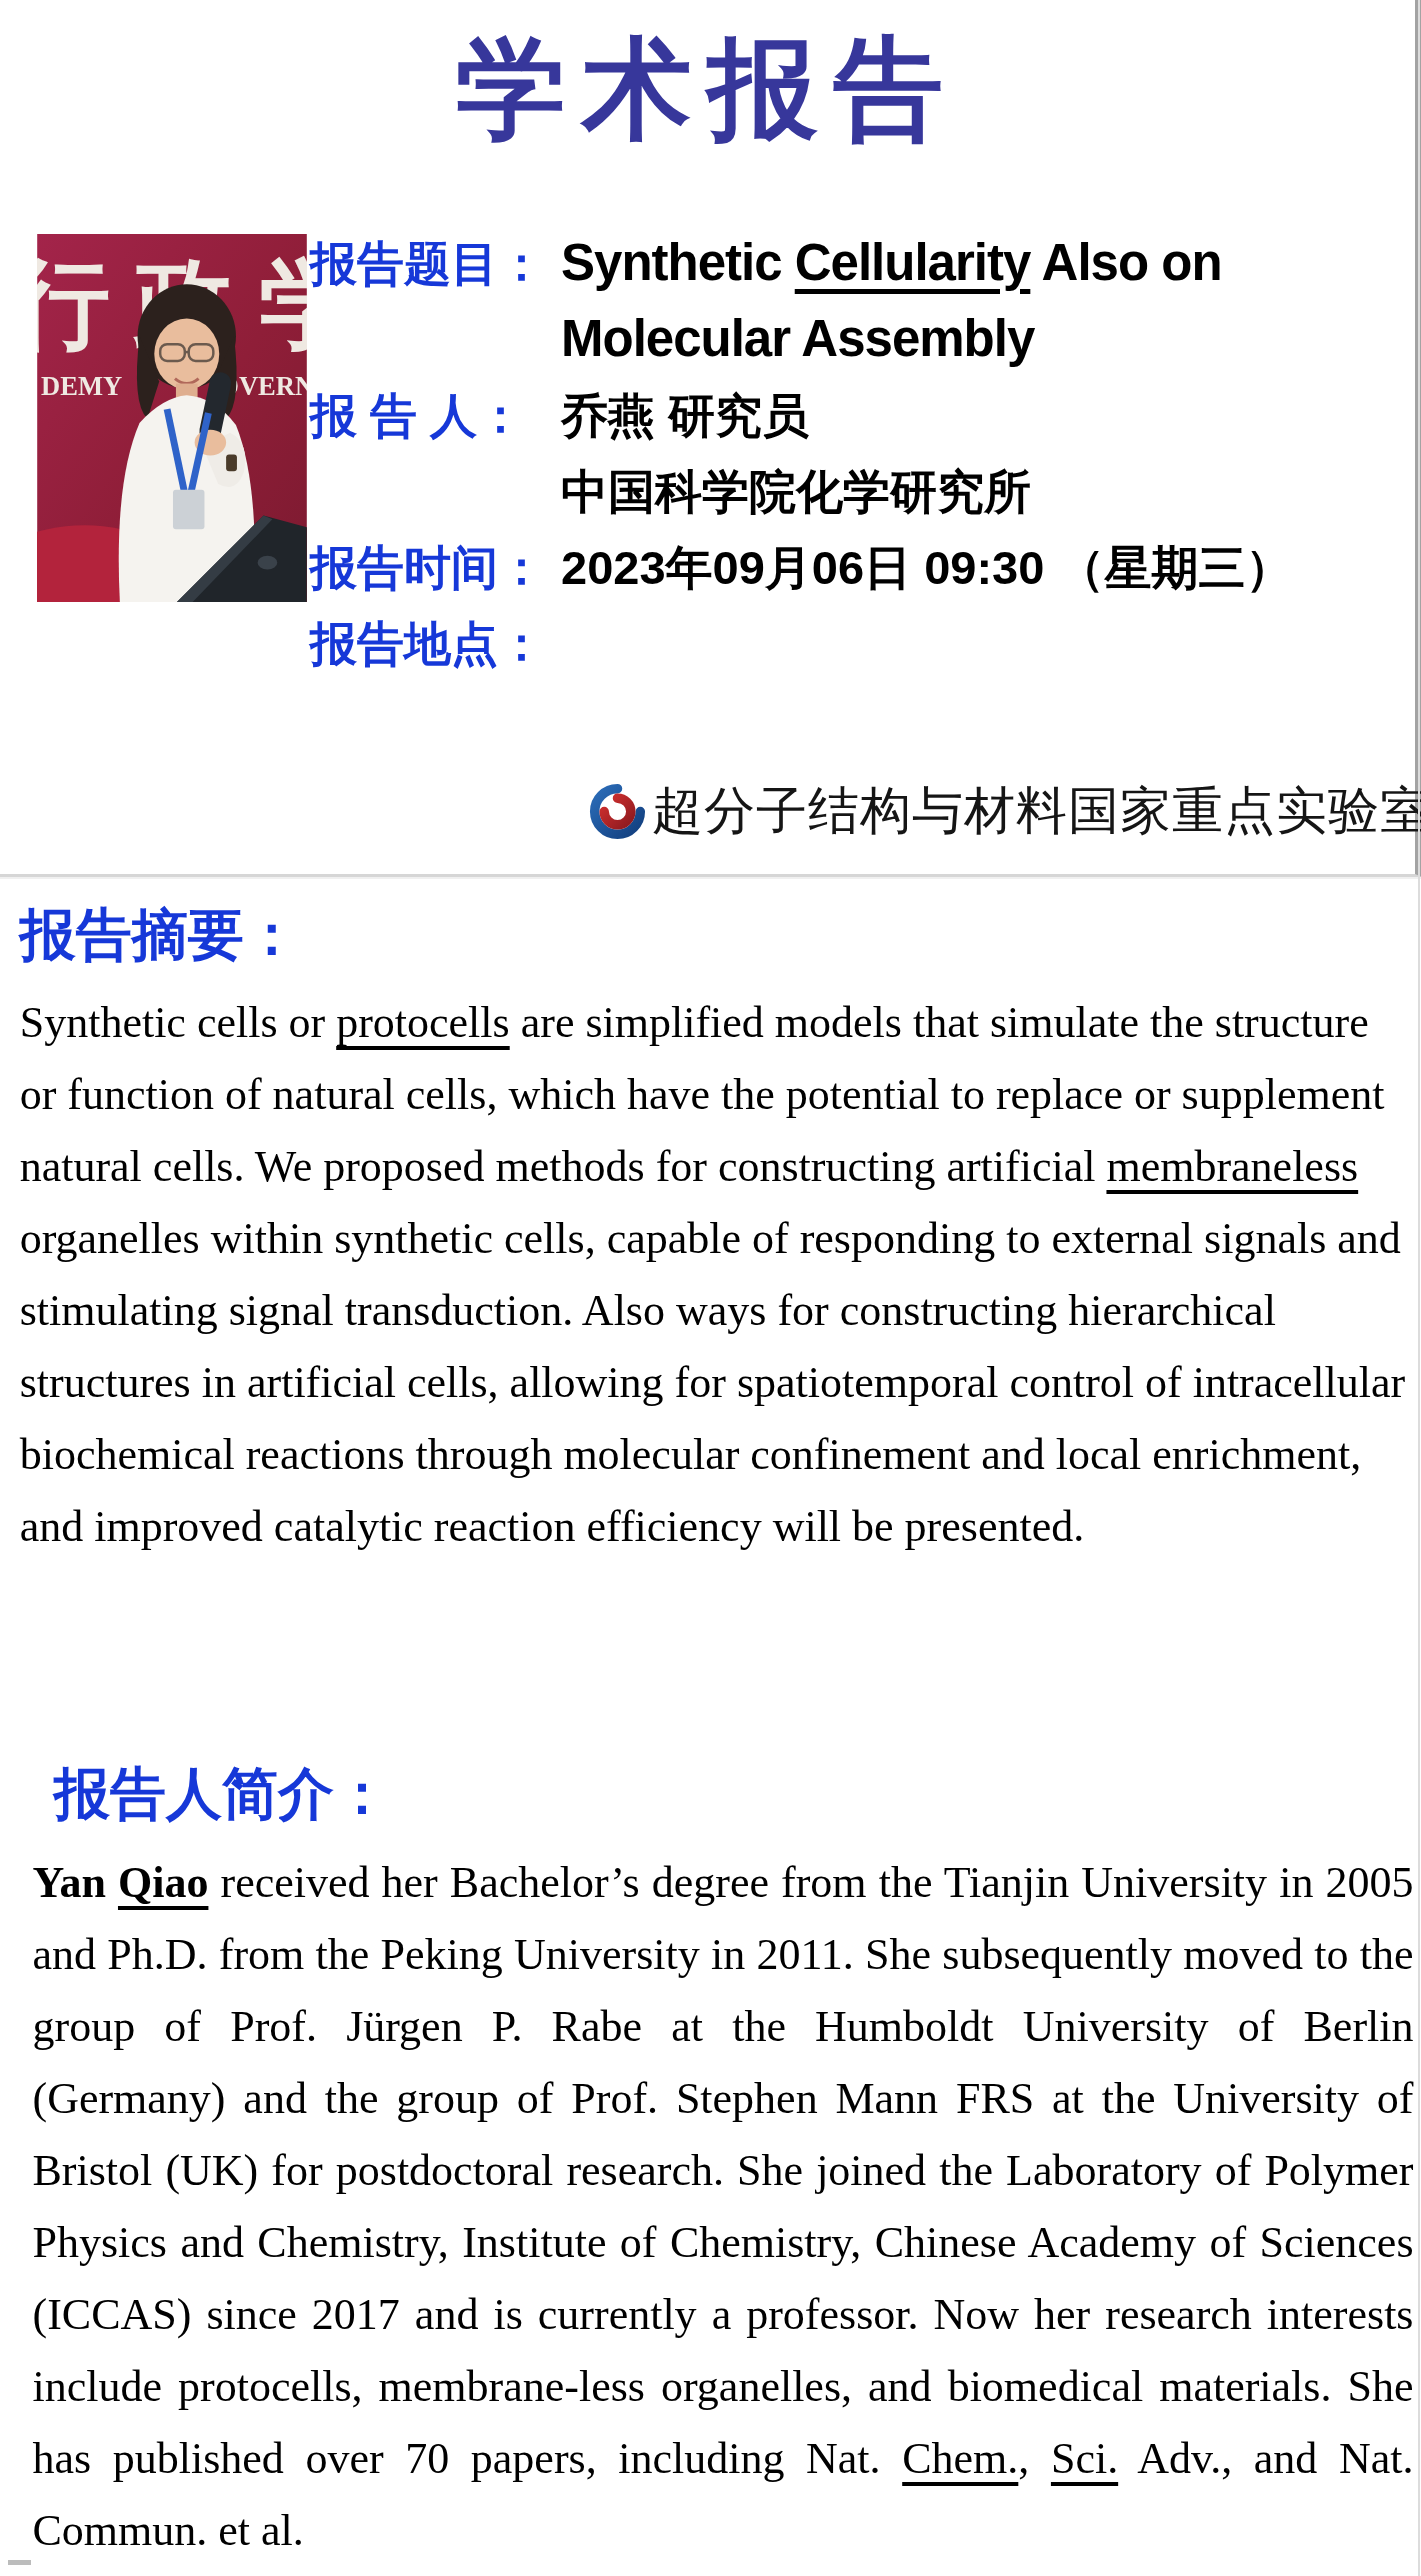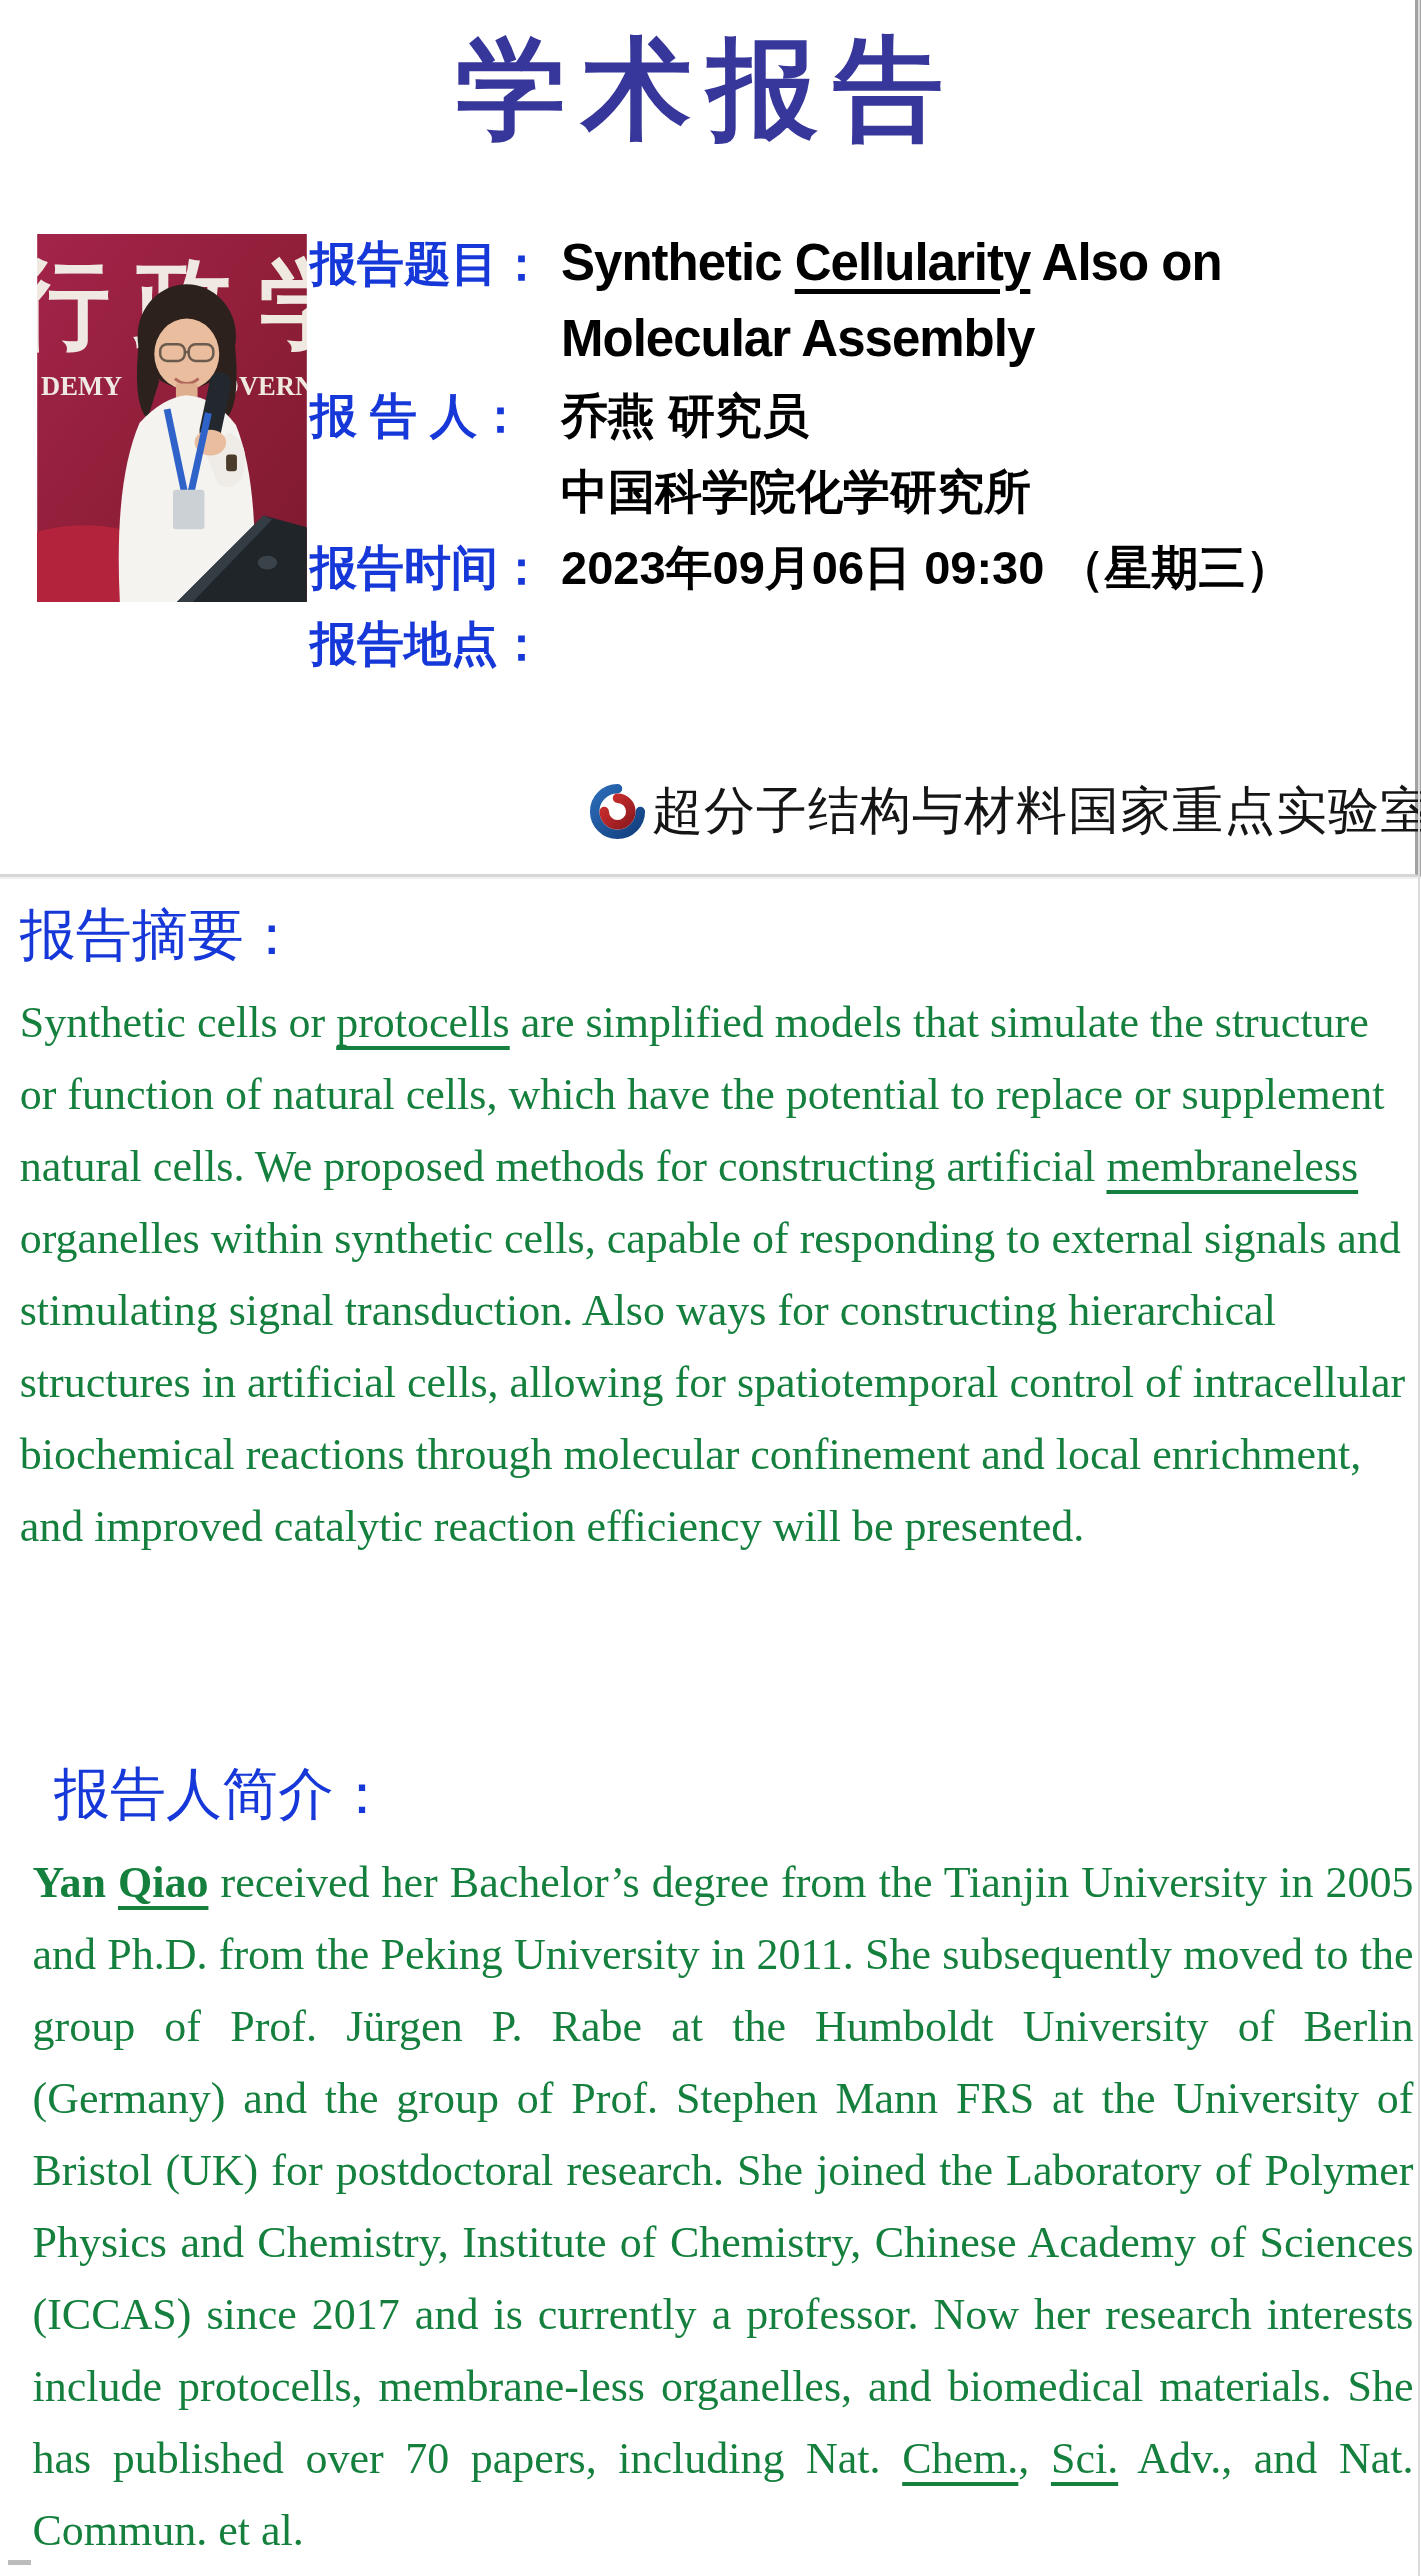--- a/index.html
+++ b/index.html
@@ -57,30 +57,30 @@
     display:flex;align-items:center;gap:5.9px;white-space:nowrap;
   }
   .lab-logo{width:57px;height:57px;flex:0 0 auto;}
   .lab-name{
     font-family:"Liberation Serif",serif;
     font-size:51px;color:#151515;letter-spacing:1px;
   }
   
   .section-heading{
     position:absolute;
-    font-size:56px;font-weight:normal;color:#1638d8;
+    font-size:56px;font-weight:bold;color:#1638d8;
     font-family:"Liberation Sans",sans-serif;
   }
   #abstract-heading{left:19.7px;top:898px;}
   #bio-heading{left:54px;top:1757px;}
   
   .body-text{
     position:absolute;
     font-family:"Liberation Serif",serif;
-    font-size:44px;line-height:72px;color:#15803d;
+    font-size:44px;line-height:72px;color:#000000;
   }
   #abstract-text{left:19.7px;top:987px;width:1393px;text-align:left;}
   #bio-text{left:32.5px;top:1847px;width:1381px;text-align:justify;}
   .seg-bold{font-weight:bold;}
   .seg-wavy{
     text-decoration-line:underline;
     text-decoration-style:wavy;
     text-decoration-color:#d93025;
     text-decoration-thickness:2px;
     text-underline-offset:8.9px;

